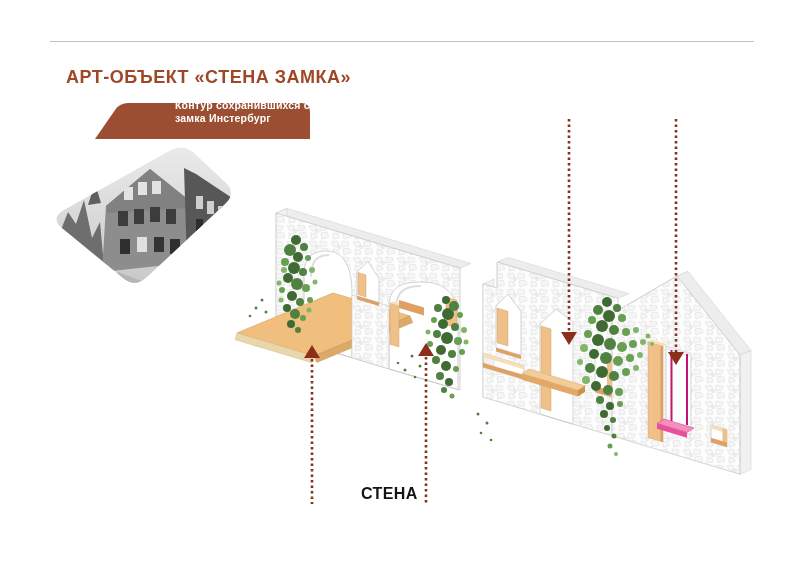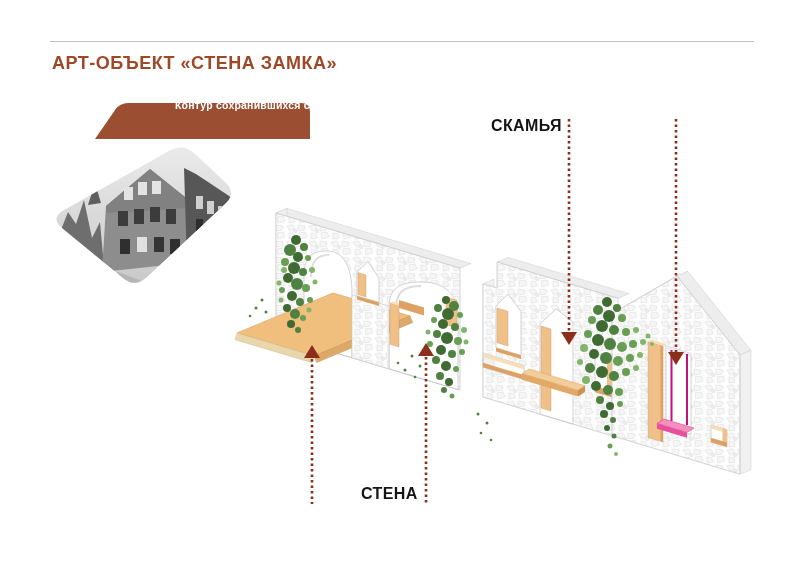--- a/index.html
+++ b/index.html
@@ -1,19 +1,19 @@
 <!DOCTYPE html>
 <html><head>
 <meta charset="utf-8">
 <style>
   html,body{margin:0;padding:0;background:#fff;}
   .slide{position:relative;width:800px;height:566px;background:#ffffff;overflow:hidden;
          font-family:"Liberation Sans",sans-serif;}
   .rule{position:absolute;left:50px;top:41px;width:704px;height:1px;background:#c3c3c3;}
-  .title{position:absolute;left:50px;top:51px;margin:2px;font-size:18px;font-weight:bold;
+  .title{position:absolute;left:50px;top:51px;margin:16px;font-size:18px;font-weight:bold;
          color:#9F4828;letter-spacing:.5px;white-space:nowrap;}
   .scene{position:absolute;left:0;top:0;width:800px;height:566px;}
   .banner-text{position:absolute;left:175px;top:99px;color:#ffffff;font-size:10.5px;
          font-weight:bold;line-height:13px;letter-spacing:.2px;}
   .callout{position:absolute;font-size:16px;font-weight:bold;color:#141414;
          letter-spacing:.4px;white-space:nowrap;}
   .callout.right{text-align:right;width:120px;}
 </style>
 </head>
 <body>
@@ -324,18 +324,18 @@
     <g fill="#8B2F1B">
       <path d="M561,332 L577,332 L569,345 Z"></path>
       <path d="M668,352 L684,352 L676,365 Z"></path>
       <path d="M304,358 L320,358 L312,345 Z"></path>
       <path d="M418,356 L434,356 L426,343 Z"></path>
     </g>
   </svg>
 
   <div class="banner-text">
     <div>Контур сохранившихся стен</div>
+    <div>замка Инстербург</div>
   </div>
 
-  <div class="callout right" style="left:442px;top:117px;">СКАМЬЯ</div>
   <div class="callout" style="left:361px;top:485px;">СТЕНА</div>
 
 </div>
 
 </body></html>

